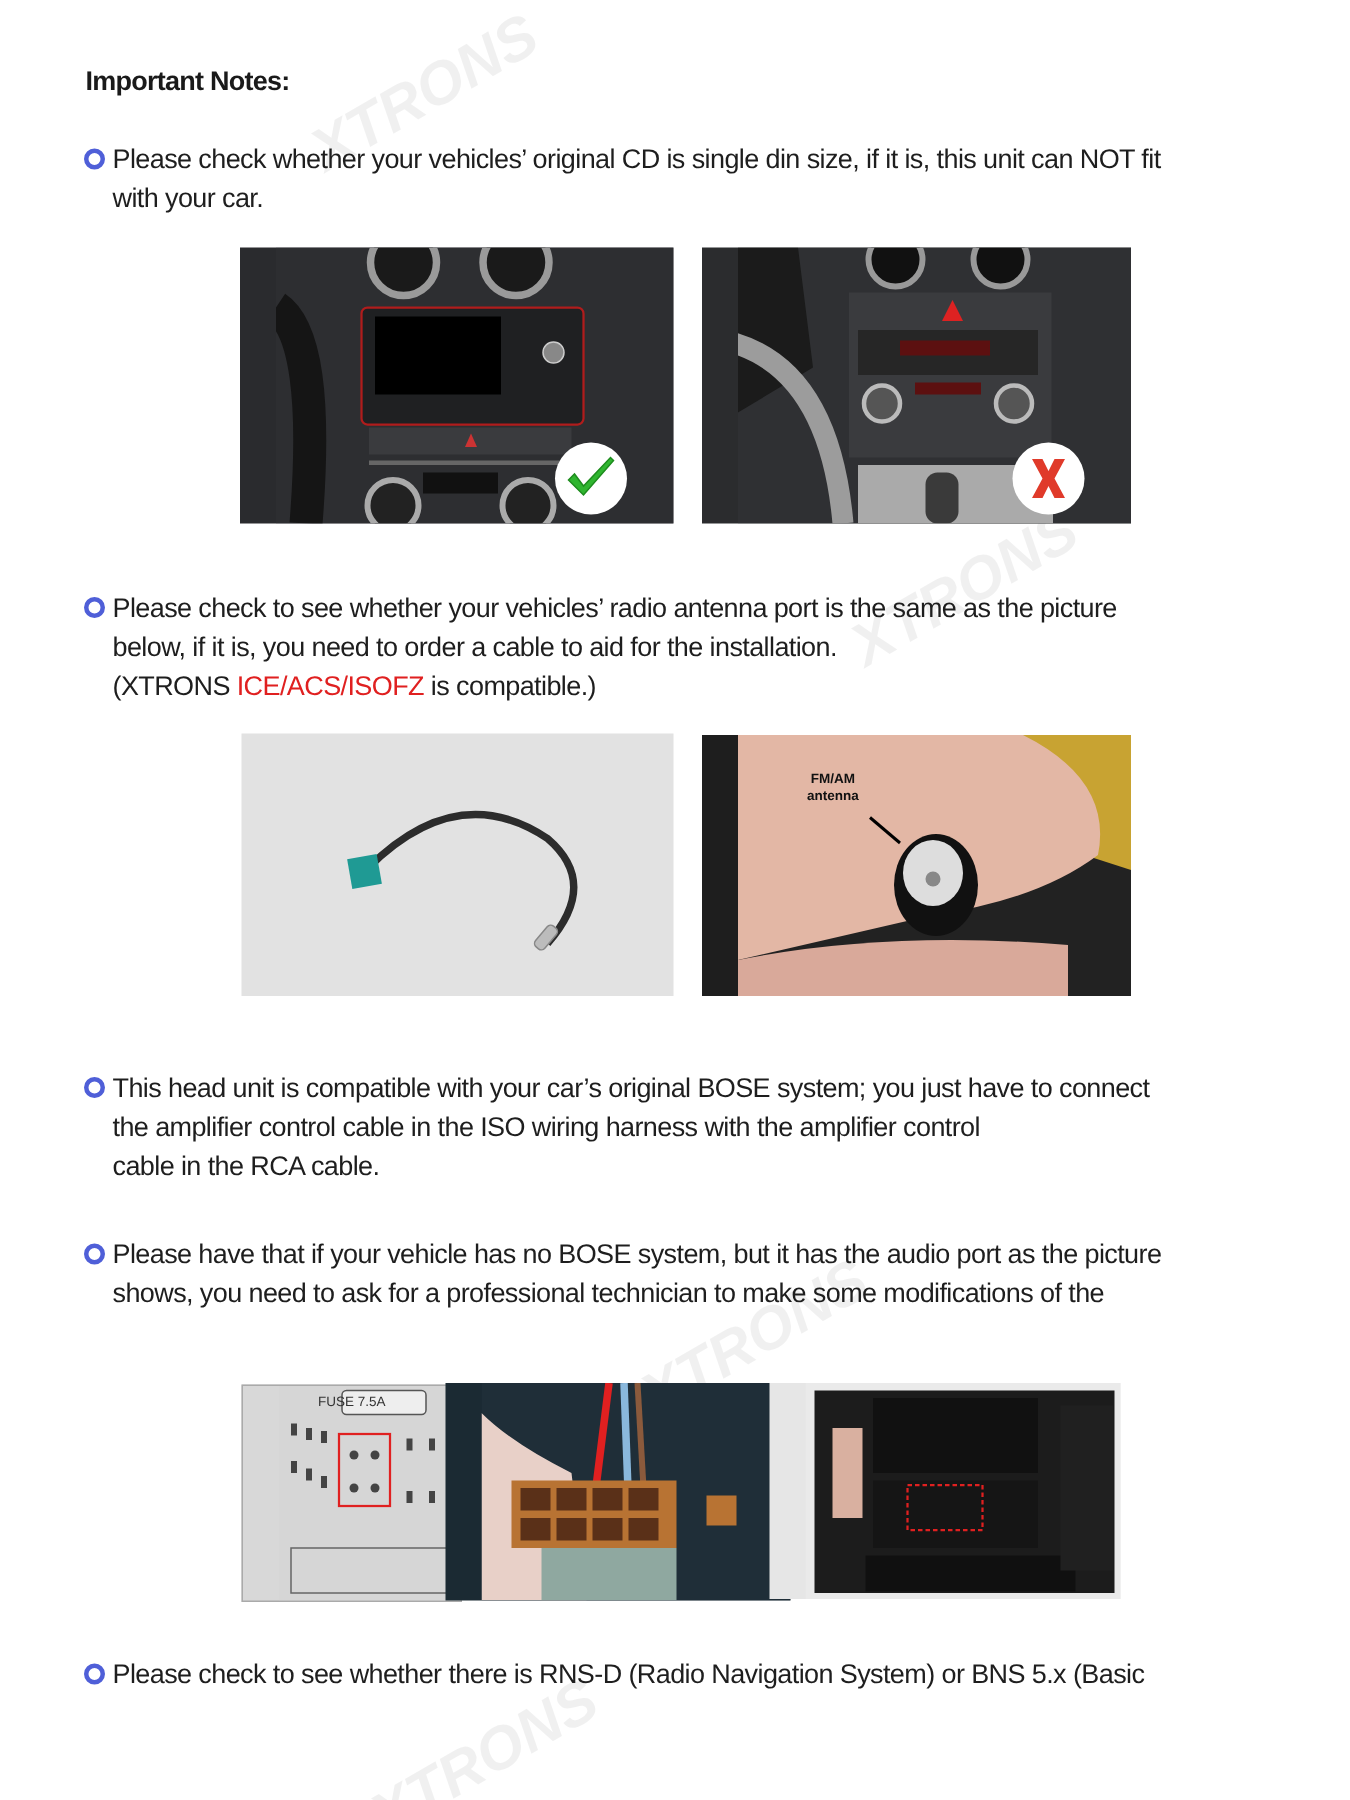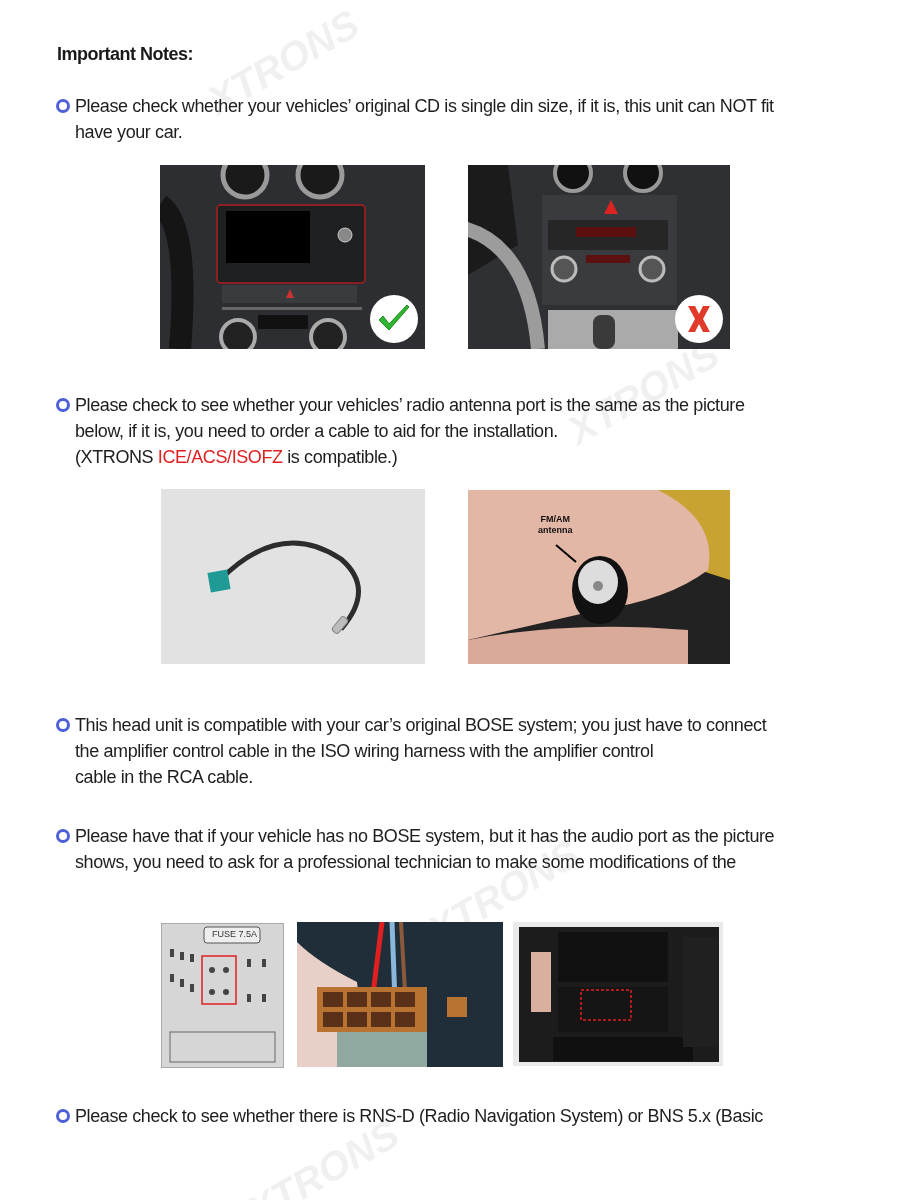--- a/index.html
+++ b/index.html
@@ -7,41 +7,41 @@
          font-family:"Liberation Sans", sans-serif; color:#222; }
   .title { position:absolute; left:57px; top:44px; font-size:18px; font-weight:bold;
            color:#1a1a1a; letter-spacing:-0.5px; font-family:"Liberation Sans Narrow","Liberation Sans",sans-serif;text-align:right; }
   .note { position:absolute; left:56px; font-size:18px; line-height:26px; color:#1e1e1e;
           letter-spacing:-0.4px; width:760px; }
   .note .bullet { position:absolute; left:0; top:6px; width:8px; height:8px; border-radius:50%;
                   border:3px solid #4f5fd8; background:#fff; }
   .note .txt { margin-left:19px; display:block; }
   .note .line { display:block; white-space:nowrap; }
   .red { color:#e02020; }
-  .img { position:absolute; overflow:hidden; }
+  .img { position:absolute; overflow:hidden;padding-left:24px; }
   .badge { position:absolute; width:48px; height:48px; border-radius:50%; background:#fff;
            display:flex; align-items:center; justify-content:center; }
   .watermark { position:absolute; color:rgba(0,0,0,0.06); font-size:40px; font-weight:bold;
                transform:rotate(-30deg); font-style:italic; pointer-events:none; }
 </style>
 </head>
 <body>
 
 <div class="watermark" style="left:200px;top:40px;">XTRONS</div>
 <div class="watermark" style="left:560px;top:370px;">XTRONS</div>
 <div class="watermark" style="left:420px;top:870px;">XTRONS</div>
 <div class="watermark" style="left:240px;top:1150px;">XTRONS</div>
 
 <div class="title">Important Notes:</div>
 
 <div class="note" style="top:93px;">
   <span class="bullet"></span>
   <span class="txt">
     <span class="line">Please check whether your vehicles’ original CD is single din size, if it is, this unit can NOT fit</span>
-    <span class="line">have your car.</span>
+    <span class="line">with your car.</span>
   </span>
 </div>
 
 <div class="img" style="left:160px;top:165px;width:265px;height:184px;background:#2a2b2e;">
   <svg width="265" height="184" viewBox="0 0 265 184">
     <rect width="265" height="184" fill="#2d2e31"></rect>
     <circle cx="85" cy="10" r="22" fill="#1a1a1a" stroke="#9a9a9a" stroke-width="5"></circle>
     <circle cx="160" cy="10" r="22" fill="#1a1a1a" stroke="#9a9a9a" stroke-width="5"></circle>
     <path d="M0 40 Q30 60 20 184" stroke="#151515" stroke-width="22" fill="none"></path>
     <rect x="57" y="40" width="148" height="78" rx="4" fill="#1f2022" stroke="#b01c1c" stroke-width="1.5"></rect>

